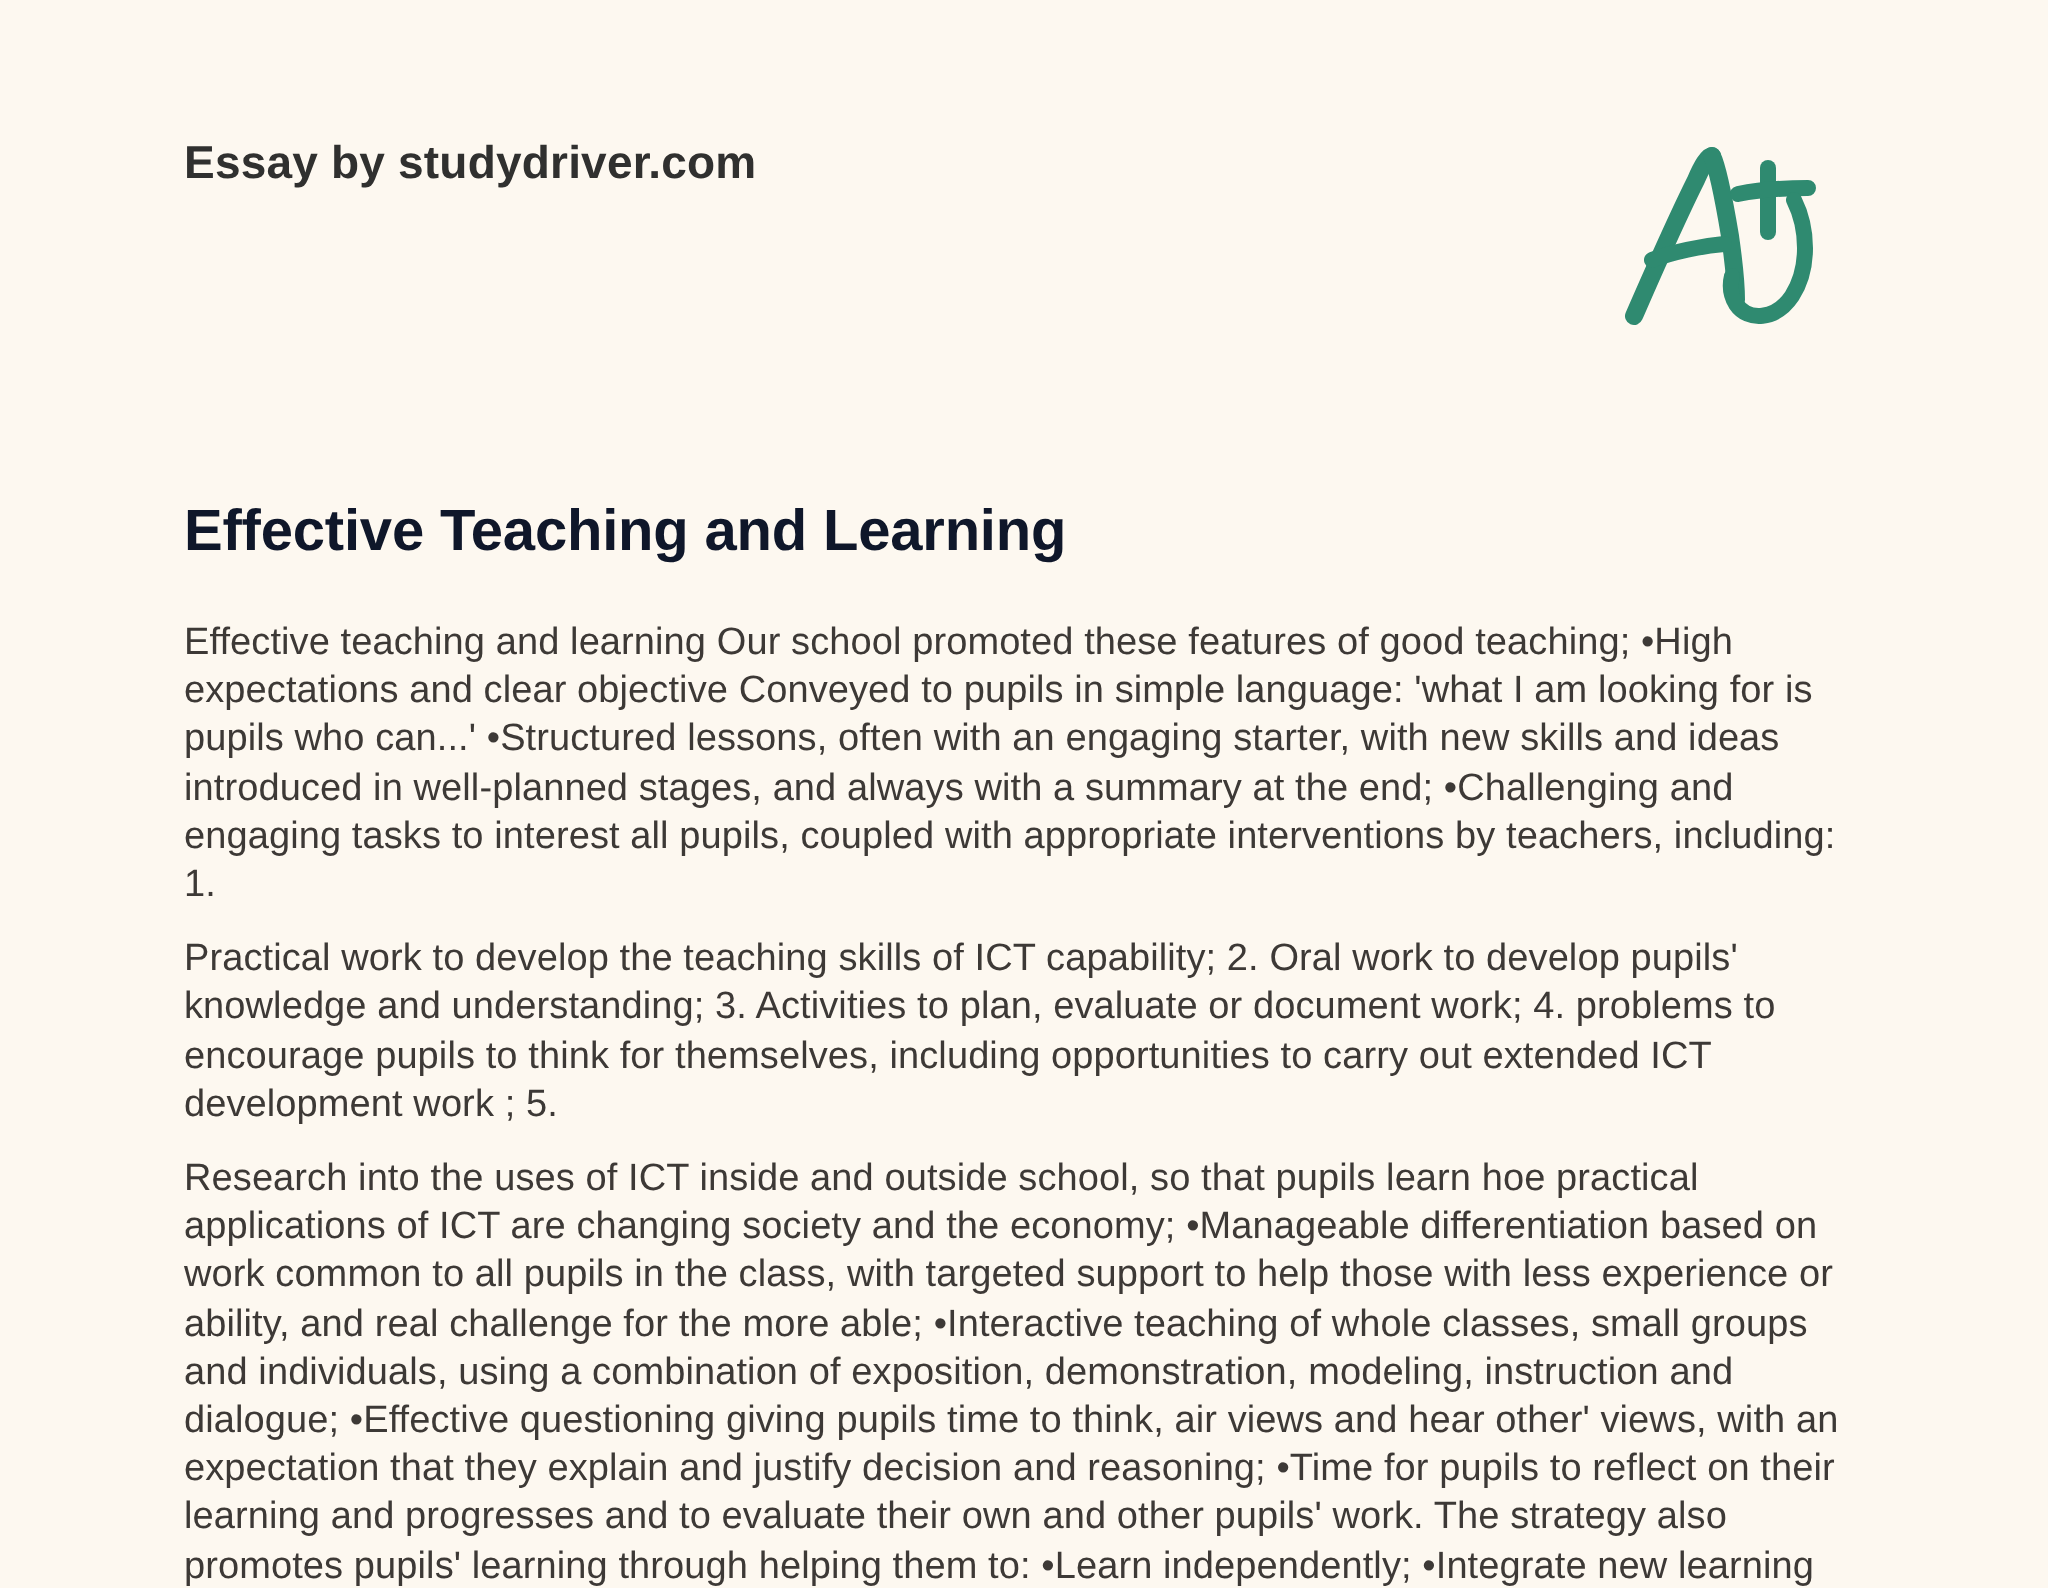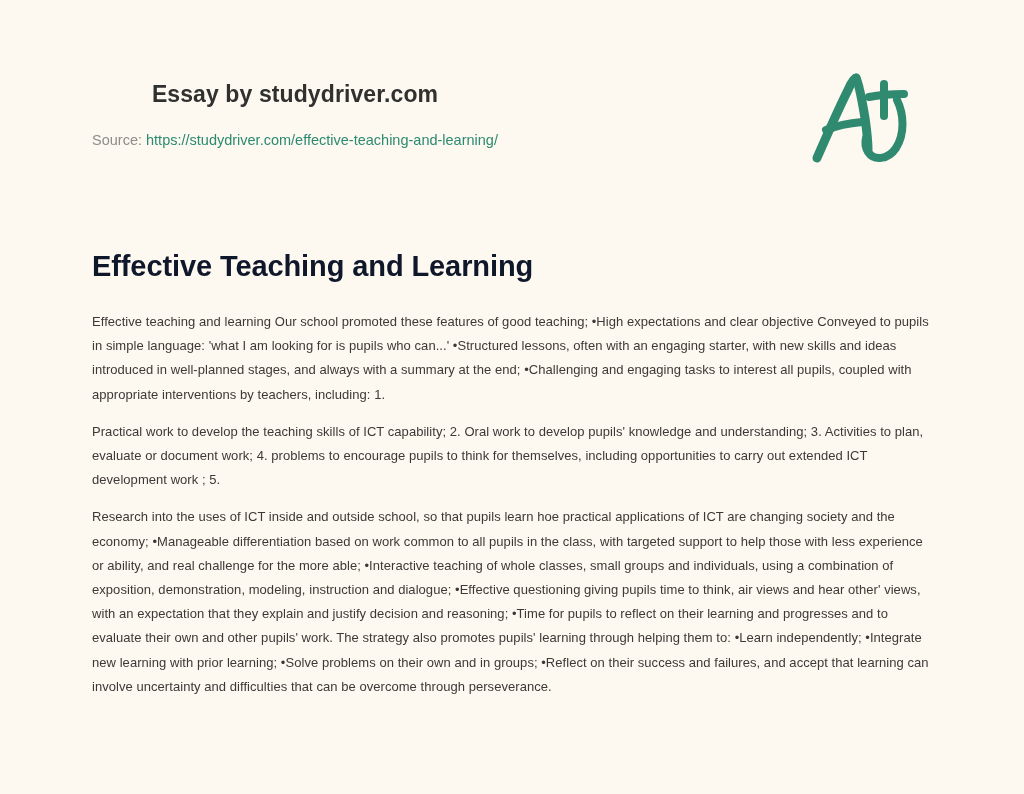--- a/index.html
+++ b/index.html
@@ -37,23 +37,22 @@
     top: 0;
     left: 0;
   }
 
   .byline {
     font-size: 23px;
     font-weight: bold;
     color: #30302f;
     letter-spacing: 0.1px;
     line-height: 1.2;
-    margin: 13px;
+    margin: 0;
     white-space: nowrap;
-    text-align: center;
   }
 
   .source-line {
     margin-top: 22px;
     font-size: 14.5px;
     line-height: 1.3;
     white-space: nowrap;
   }
 
   .source-label {
@@ -96,44 +95,40 @@
   
   .body-copy {
     position: absolute;
     top: 310px;
     left: 92px;
     width: 840px;
   }
 
   .body-copy p {
     margin: 0 0 13px 0;
-    font-size: 13px;
+    font-size: 19px;
     line-height: 24.2px;
     color: #3d3936;
     text-align: left;
     letter-spacing: 0.05px;
   }
   .body-copy p:last-child {
     margin-bottom: 4px;
   }
 </style>
 </head>
 <body>
 
 <div class="page">
 
   <div class="header">
 
     <div class="header-left">
       <div class="byline">Essay by studydriver.com</div>
 
-      <div class="source-line">
-        <span class="source-label">Source:</span>
-        <span class="source-url">https://studydriver.com/effective-teaching-and-learning/</span>
-      </div>
     </div>
 
     <div class="logo">
       <svg viewBox="0 0 120 110" xmlns="http://www.w3.org/2000/svg">
         <g fill="none" stroke="#2f8a70" stroke-linecap="round" stroke-linejoin="round">
 
           <path d="M13 96 C 20 80, 33 50, 44 28 C 47 21, 50 16, 52 16" stroke-width="9"></path>
 
           <path d="M52 16 C 55 22, 58 38, 61 56 C 63 70, 64 82, 64 88" stroke-width="9"></path>
 

